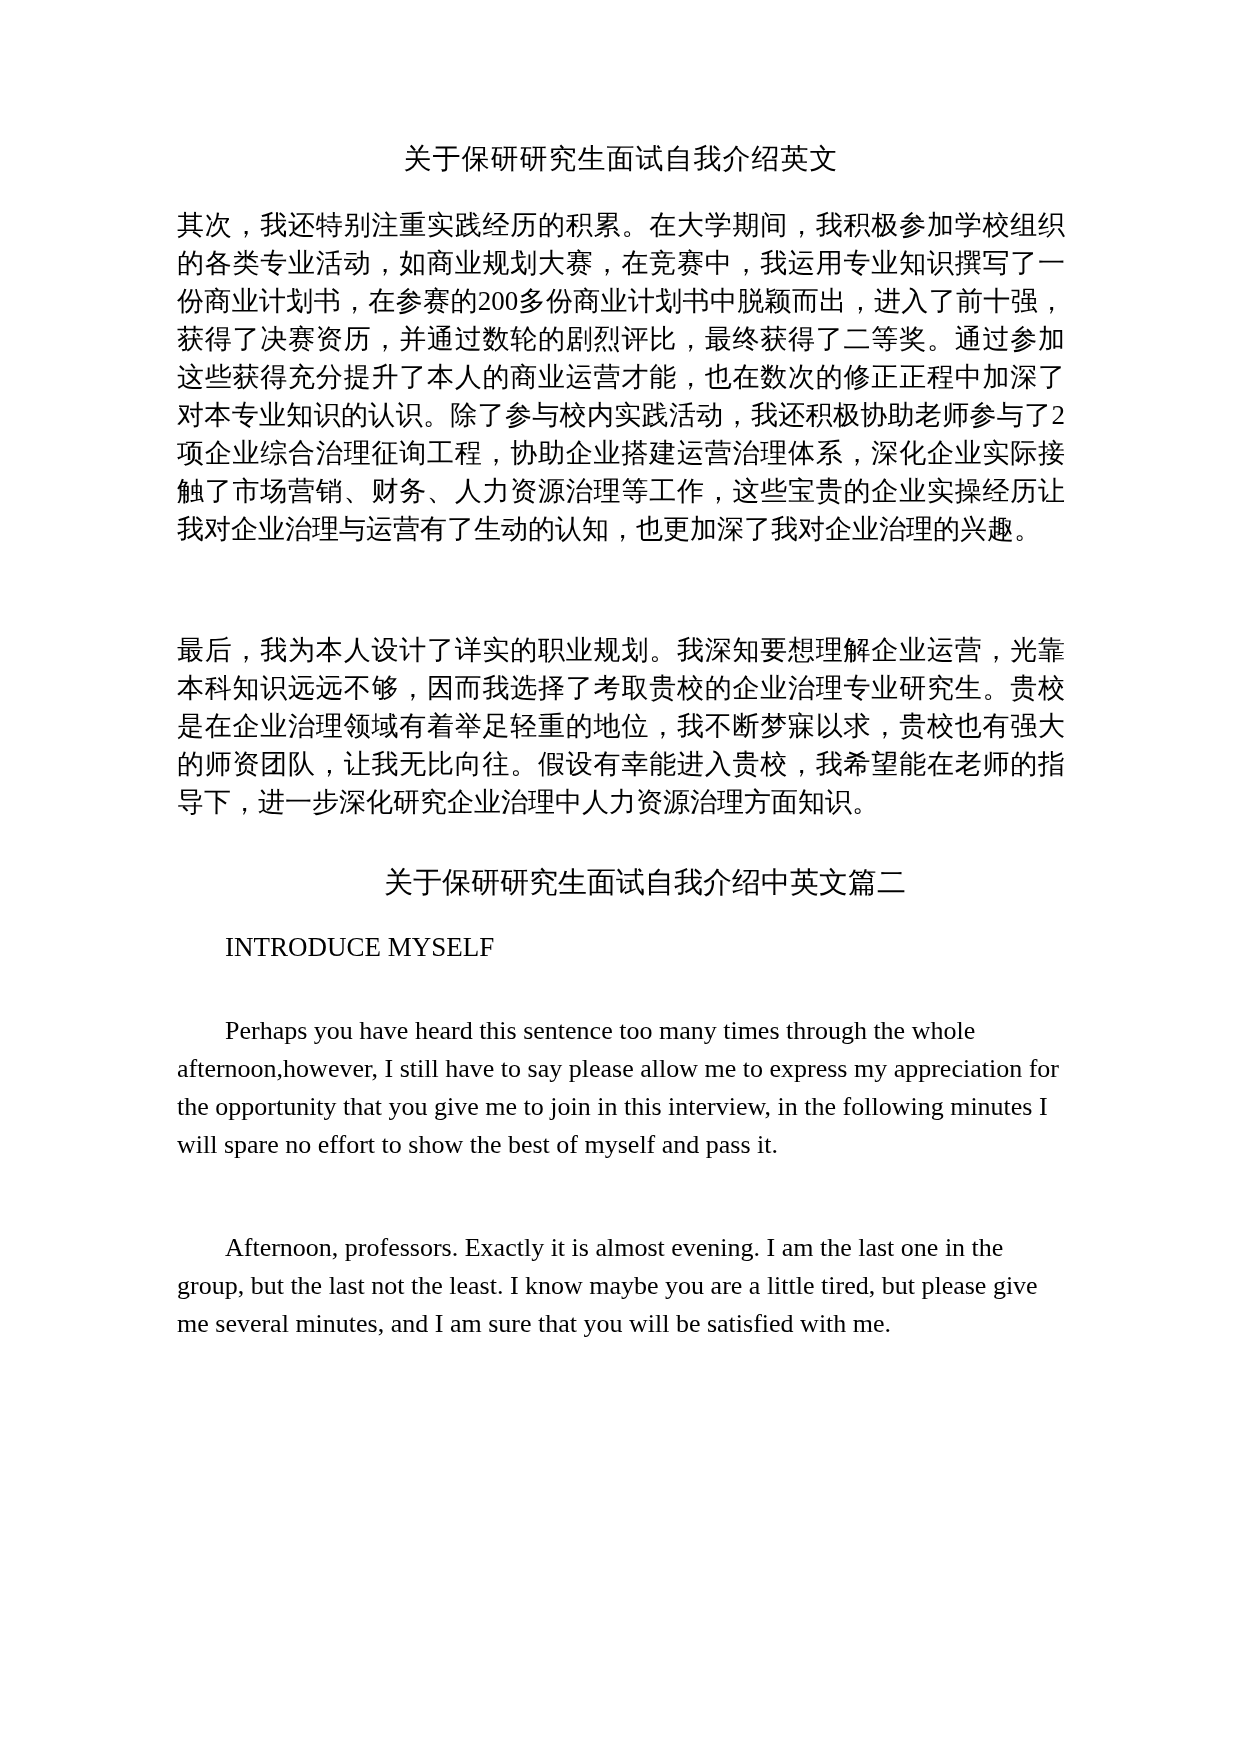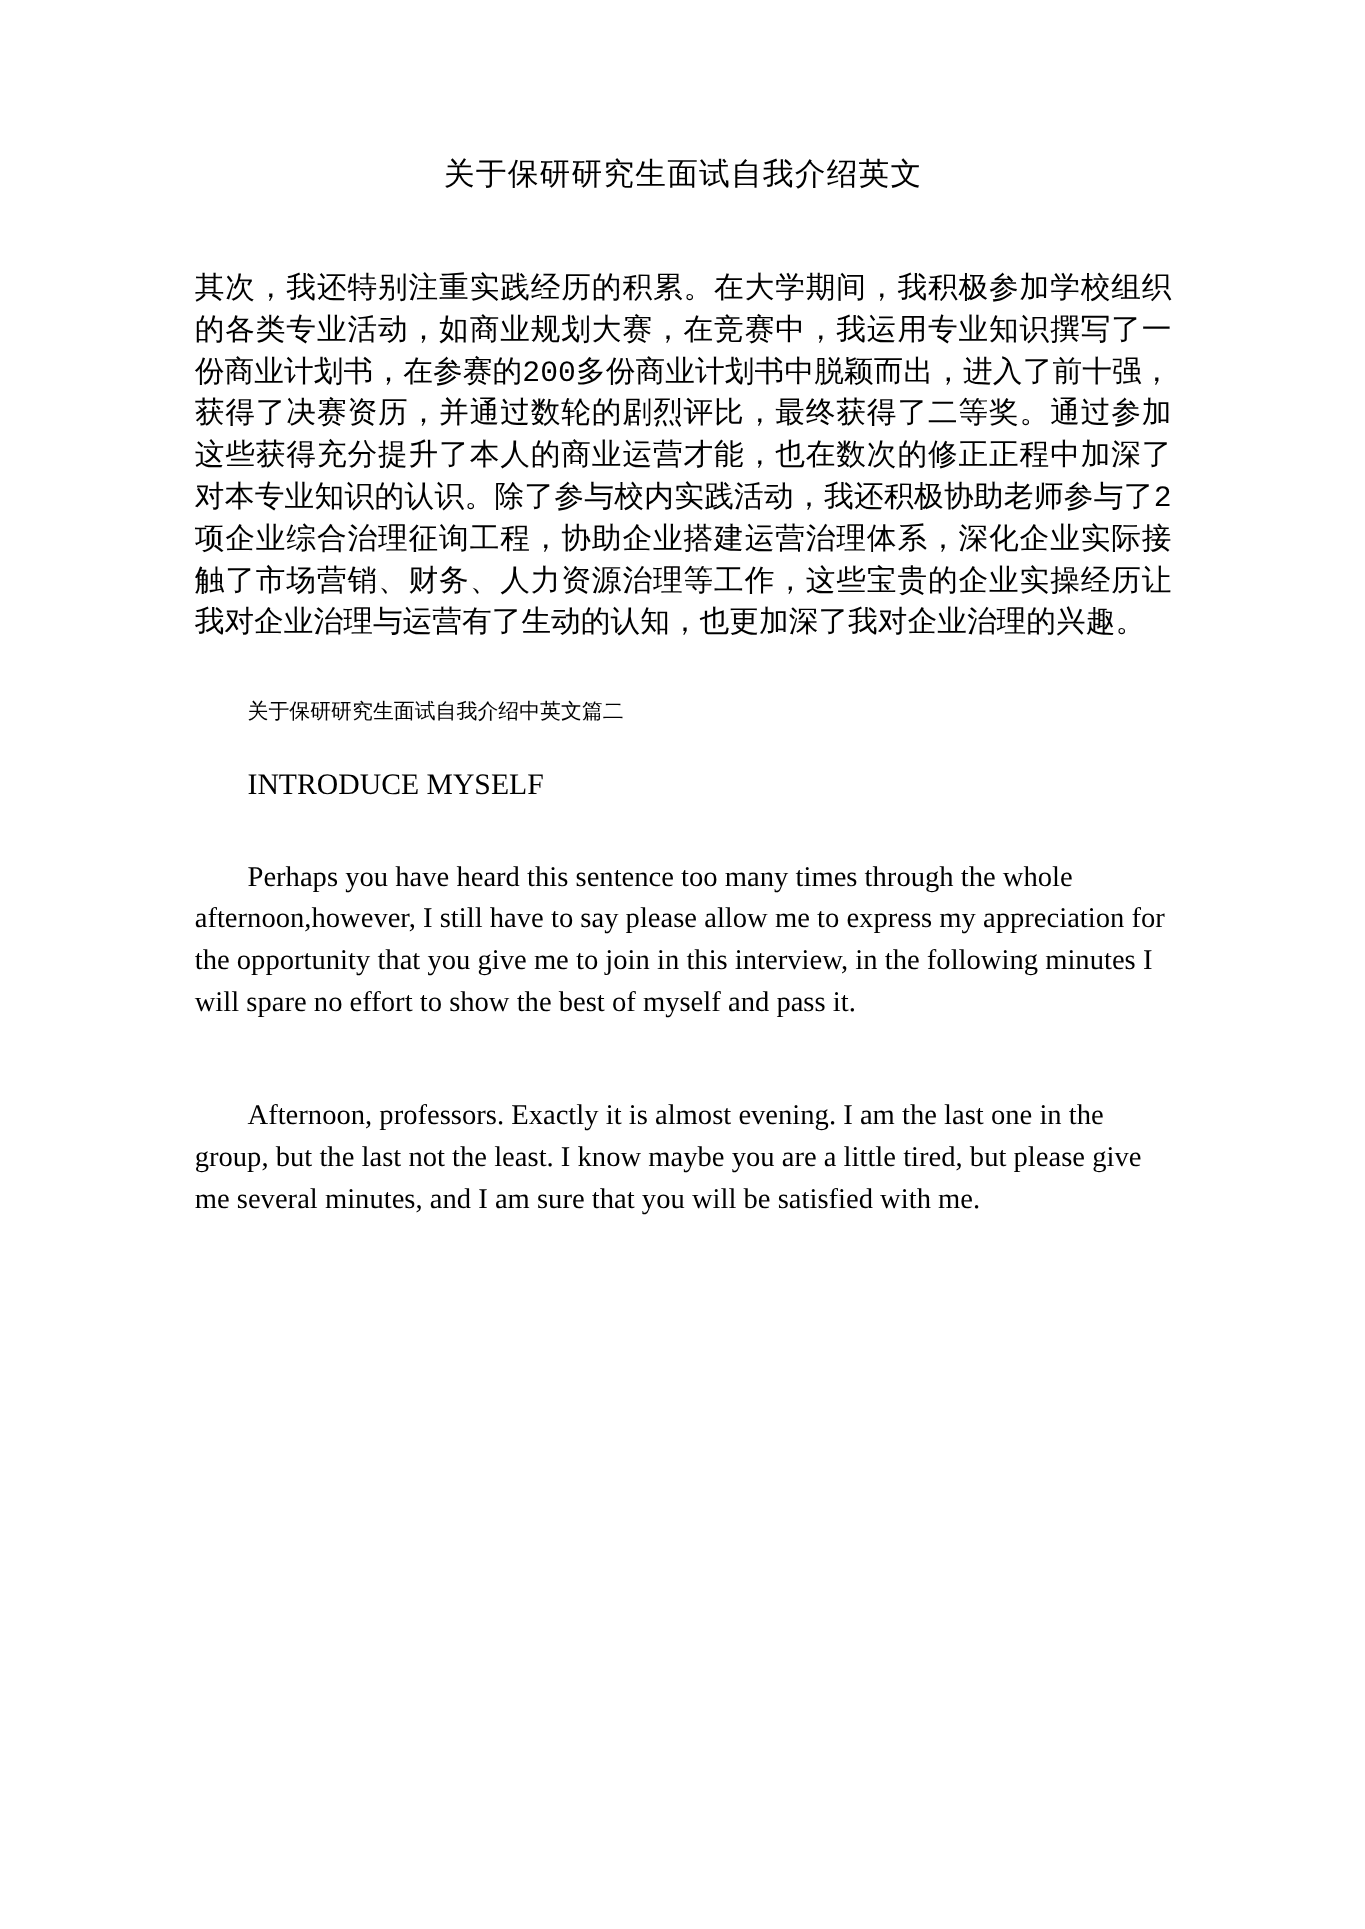--- a/index.html
+++ b/index.html
@@ -32,27 +32,28 @@
   }
   .para-zh {
     margin: 0;
     font-size: 27px;
     line-height: 38px;
     text-align: justify;
     text-justify: inter-character;
     word-break: break-all;
   }
   .para-zh.p1 { margin-top: 62px; }
-  .para-zh.p2 { margin-top: 67px; font-family: Liberation Mono, monospace; }
+  .para-zh.p2 { margin-top: 28px; }
   .para-zh.p3 { margin-top: 83px; }
   .subheading-zh {
     margin: 42px 0 0 0;
-    font-size: 19px;
+    font-size: 29px;
     line-height: 38px;
     padding-left: 48px;
+    text-align: center;
   }
   .heading-en {
     margin: 27px 0 0 0;
     font-size: 27px;
     line-height: 38px;
     padding-left: 48px;
   }
   .para-en {
     margin: 0;
     font-size: 26px;
@@ -65,20 +66,21 @@
 </head>
 <body>
 
 <div class="page">
 
   <h1 class="doc-title">关于保研研究生面试自我介绍英文</h1>
 
 
   <p class="para-zh p2">其次，我还特别注重实践经历的积累。在大学期间，我积极参加学校组织的各类专业活动，如商业规划大赛，在竞赛中，我运用专业知识撰写了一份商业计划书，在参赛的200多份商业计划书中脱颖而出，进入了前十强，获得了决赛资历，并通过数轮的剧烈评比，最终获得了二等奖。通过参加这些获得充分提升了本人的商业运营才能，也在数次的修正正程中加深了对本专业知识的认识。除了参与校内实践活动，我还积极协助老师参与了2项企业综合治理征询工程，协助企业搭建运营治理体系，深化企业实际接触了市场营销、财务、人力资源治理等工作，这些宝贵的企业实操经历让我对企业治理与运营有了生动的认知，也更加深了我对企业治理的兴趣。</p>
 
+  <p class="para-zh p3">最后，我为本人设计了详实的职业规划。我深知要想理解企业运营，光靠本科知识远远不够，因而我选择了考取贵校的企业治理专业研究生。贵校是在企业治理领域有着举足轻重的地位，我不断梦寐以求，贵校也有强大的师资团队，让我无比向往。假设有幸能进入贵校，我希望能在老师的指导下，进一步深化研究企业治理中人力资源治理方面知识。</p>
 
   <p class="subheading-zh">关于保研研究生面试自我介绍中英文篇二</p>
 
   <p class="heading-en">INTRODUCE MYSELF</p>
 
   <p class="para-en pe2">Perhaps you have heard this sentence too many times through the whole afternoon,however, I still have to say please allow me to express my appreciation for the opportunity that you give me to join in this interview, in the following minutes I will spare no effort to show the best of myself and pass it.</p>
 
   <p class="para-en pe1">Afternoon, professors. Exactly it is almost evening. I am the last one in the group, but the last not the least. I know maybe you are a little tired, but please give me several minutes, and I am sure that you will be satisfied with me.</p>
 
 </div>

